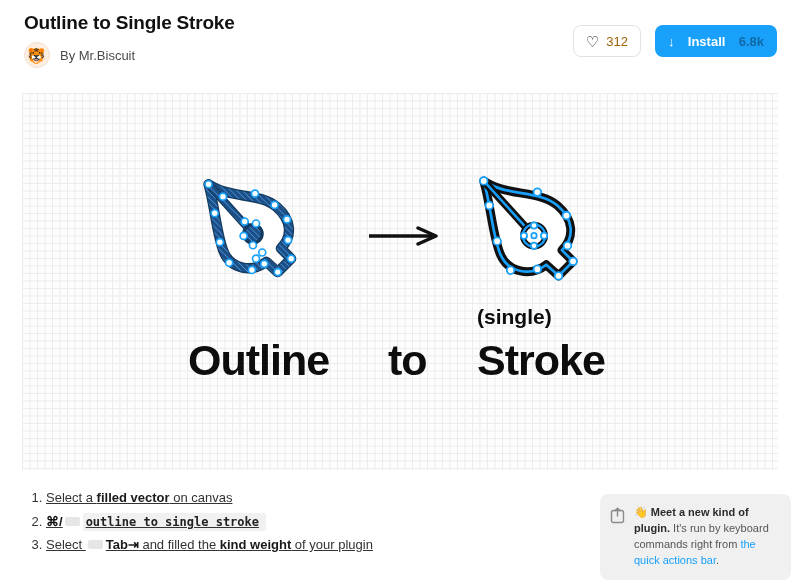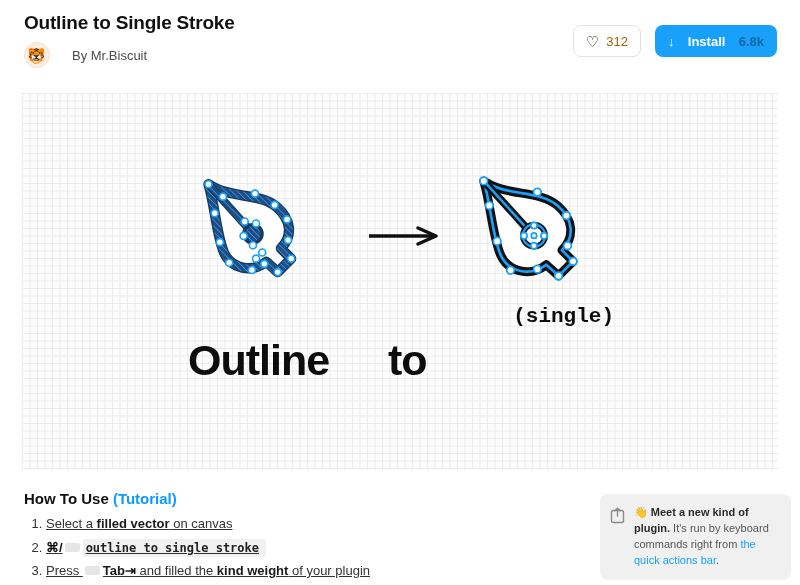--- a/index.html
+++ b/index.html
@@ -3,21 +3,21 @@
 <meta charset="utf-8">
 <style>
   * { box-sizing: border-box; margin: 0; padding: 0; }
   body { font-family: "Liberation Sans", sans-serif; background: #fff; }
   .page { position: relative; width: 800px; height: 585px; background: #fff; overflow: hidden; }
 
   
   .title { position: absolute; left: 24px; top: 12px; font-size: 19px; font-weight: 700; color: #111; letter-spacing: -0.2px; }
   .byline { position: absolute; left: 24px; top: 42px; display: flex; align-items: center; gap: 10px; cursor: pointer; }
   .avatar { width: 26px; height: 26px; border-radius: 50%; background: #fdeee2; border: 1px solid #f0e0d2; display: flex; align-items: center; justify-content: center; font-size: 15px; line-height: 1; }
-  .byline-text { font-size: 13px; color: #4b4b4b; margin-left: 12px; }
+  .byline-text { font-size: 13px; color: #4b4b4b; }
 
   .header-actions { position: absolute; top: 25px; right: 23px; display: flex; gap: 14px; }
   .like-btn { height: 32px; min-width: 62px; padding: 0 12px; background: #fff; border: 1px solid #e2e2e2; border-radius: 8px; display: flex; align-items: center; justify-content: center; gap: 7px; cursor: pointer; }
   .heart { font-size: 15px; color: #111; line-height: 1; }
   .like-count { font-size: 13px; color: #a16207; }
   .install-btn { height: 32px; width: 122px; border: none; border-radius: 8px; background: #18a0fb; color: #fff; display: flex; align-items: center; justify-content: space-between; padding: 0 13px; cursor: pointer; }
   .install-arrow { font-size: 13px; font-weight: 700; }
   .install-label { font-size: 13px; font-weight: 700; text-align: right; }
   .install-count { font-size: 13px; font-weight: 700; color: rgba(0,0,0,0.35); }
 
@@ -26,21 +26,21 @@
     background-color: #fdfdfd;
     background-image: linear-gradient(#ebebeb 1px, transparent 1px), linear-gradient(90deg, #ebebeb 1px, transparent 1px);
     background-size: 7.5px 7.5px; }
   .pen-left { position: absolute; left: 174px; top: 83px; }
   .pen-right { position: absolute; left: 448px; top: 79px; }
   .arrow { position: absolute; left: 344px; top: 133px; }
   .word { position: absolute; font-weight: 800; color: #0d0d0d; font-size: 43px; letter-spacing: -1px; top: 243px; }
   .word-outline { left: 166px; }
   .word-to { left: 366px; }
   .word-stroke { left: 455px; }
-  .word-single { position: absolute; top: 212px; left: 455px; width: 137px; text-align: right; font-weight: 700; font-size: 21px; color: #0d0d0d; font-family: Liberation Mono, monospace; }
+  .word-single { position: absolute; top: 212px; left: 455px; width: 137px; text-align: left; font-weight: 700; font-size: 21px; color: #0d0d0d; }
 
   
   .howto { position: absolute; left: 24px; top: 490px; width: 560px; }
   .howto h2 { font-size: 15px; font-weight: 700; color: #111; margin-bottom: 9px; }
   .tutorial-link { color: #0d99ff; cursor: pointer; }
   .howto ol { margin-left: 22px; font-size: 13px; color: #333; }
   .howto li { margin-bottom: 8px; line-height: 1.2; text-decoration: underline; }
   .howto b { color: #1a1a1a; }
   .key-chip { display: inline-block; width: 15px; height: 9px; background: #e6e6e6; border-radius: 2px; margin: 0 3px 0 2px; }
   .code { font-family: "DejaVu Sans Mono", monospace; font-size: 12px; font-weight: 700; background: #f1f1f1; padding: 2px 7px 2px 3px; border-radius: 2px; color: #222; }
@@ -139,31 +139,28 @@
           <circle cx="46" cy="57" r="2.8"></circle>
         <circle cx="64" cy="57" r="2.8"></circle>
           <circle cx="55" cy="66" r="2.8"></circle>
         <circle cx="55" cy="57" r="2.4"></circle>
       </g>
     </svg>
 
     <div class="word word-to">to</div>
     <div class="word word-outline">Outline</div>
     <div class="word-single">(single)</div>
+    <div class="word word-stroke">Stroke</div>
   </div>
 
   <div class="howto">
-    <h2>
-      <span>How To Use</span>
-      <span class="tutorial-link">(Tutorial)</span>
-    </h2>
     <ol>
       <li><span>Select a </span><b>filled vector</b><span> on canvas</span></li>
       <li><span class="shortcut">⌘/</span><span class="key-chip"></span><span class="code">outline to single stroke</span></li>
-      <li><span>Press </span><span class="key-chip"></span><b>Tab⇥</b><span> and filled the </span><b>kind weight</b><span> of your plugin</span></li>
+      <li><span>Select </span><span class="key-chip"></span><b>Tab⇥</b><span> and filled the </span><b>kind weight</b><span> of your plugin</span></li>
 
     </ol>
   </div>
 
   <div class="tip">
     <svg class="tip-icon" width="15" height="17" viewBox="0 0 15 17">
       <rect x="1.5" y="3.5" width="12" height="12" rx="2" fill="none" stroke="#8a8a8a" stroke-width="1.4"></rect>
       <path d="M7.5 9 V1.5 M4.8 3.8 L7.5 1.2 L10.2 3.8" fill="none" stroke="#8a8a8a" stroke-width="1.4" stroke-linecap="round" stroke-linejoin="round"></path>
     </svg>
     <div class="tip-text">

